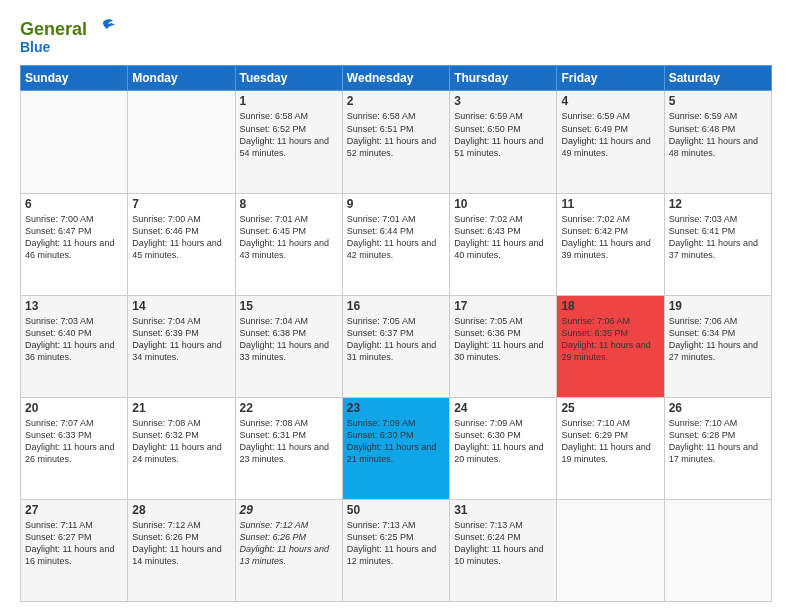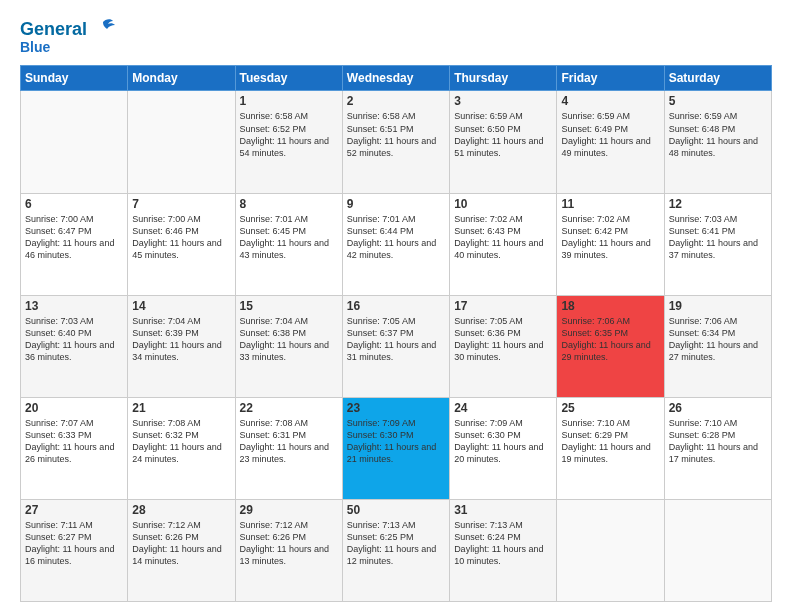--- a/index.html
+++ b/index.html
@@ -28,21 +28,21 @@
       align-items: center;
       gap: 4px;
     }
     .logo-text {
       font-size: 18px;
       font-weight: bold;
       color: #333;
       line-height: 1.1;
     }
     .logo-text span {
-      color: #0369a1;
+      color: #4d7c0f;
     }
     .title-block {
       text-align: right;
     }
     .month-title {
       font-size: 36px;
       font-weight: normal;
       color: #333;
     }
     .location-title {
@@ -303,21 +303,21 @@
             <div class="day-info" style="white-space: pre-wrap;">Sunrise: 7:11 AM
 Sunset: 6:27 PM
 Daylight: 11 hours and 16 minutes.</div>
           </td>
           <td style="background: rgb(245, 245, 245);">
             <span class="day-num">28</span>
             <div class="day-info" style="white-space: pre-wrap;">Sunrise: 7:12 AM
 Sunset: 6:26 PM
 Daylight: 11 hours and 14 minutes.</div>
           </td>
-          <td style="background: rgb(245, 245, 245);">
+          <td style="background: rgb(245, 245, 245); font-style: italic;">
             <span class="day-num">29</span>
             <div class="day-info" style="white-space: pre-wrap;">Sunrise: 7:12 AM
 Sunset: 6:26 PM
 Daylight: 11 hours and 13 minutes.</div>
           </td>
           <td style="background: rgb(245, 245, 245);">
             <span class="day-num">50</span>
             <div class="day-info" style="white-space: pre-wrap;">Sunrise: 7:13 AM
 Sunset: 6:25 PM
 Daylight: 11 hours and 12 minutes.</div>

